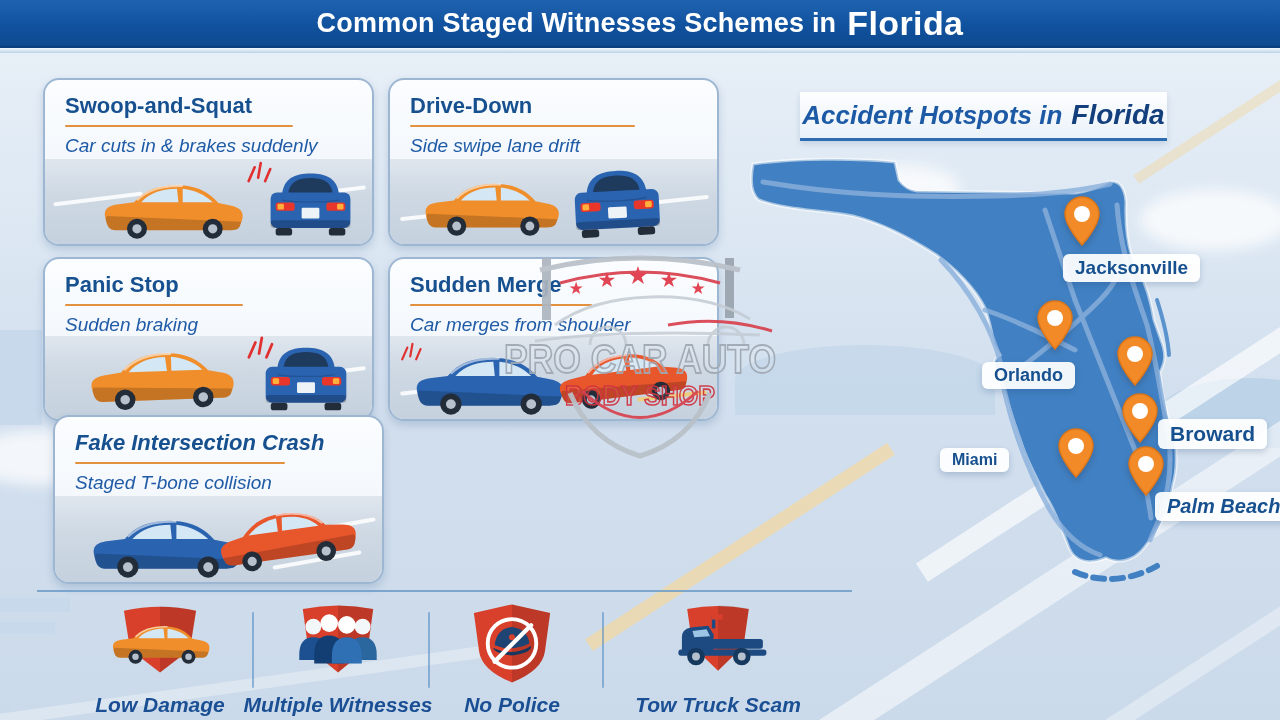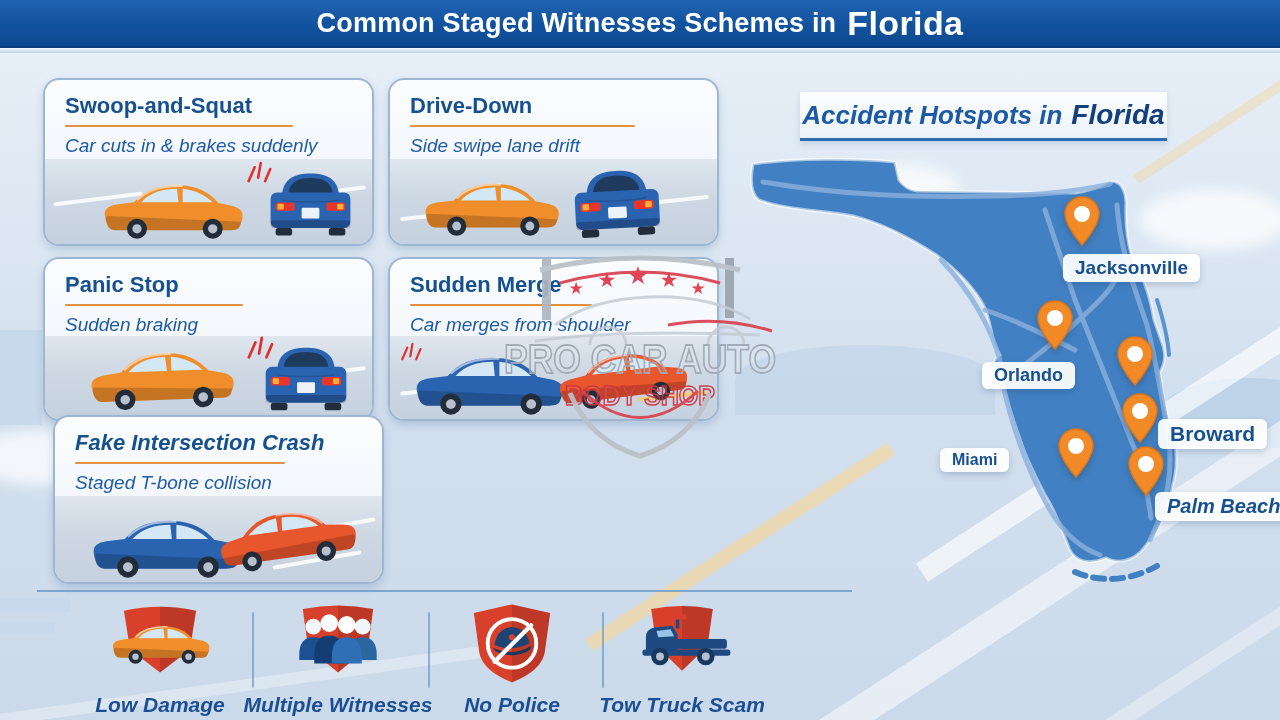--- a/index.html
+++ b/index.html
@@ -345,21 +345,21 @@
           <path d="M40,49 Q42,30 60,28 Q78,30 80,47 Q60,57 40,49 Z" fill="#1d4473"></path>
           <path d="M38,52 Q60,63 82,50 Q83,58 60,61 Q40,59 38,52 Z" fill="#16385f"></path>
           <circle cx="60" cy="40" r="3.5" fill="#d8402c"></circle>
         </g>
         <line x1="40" y1="68" x2="82" y2="26" stroke="#ffffff" stroke-width="5" stroke-linecap="round"></line>
       </svg>
     </div>
     <div class="lbl">No Police</div>
   </div>
 
-  <div class="indicator" style="left:682px;">
+  <div class="indicator" style="left:718px;">
     <div class="ic">
       <svg width="130" height="88" viewBox="0 0 130 100">
         <path d="M30,8 Q65,1 100,8 L94,50 L65,78 L36,50 Z" fill="#d8402c"></path>
         <path d="M65,4 Q83,4 100,8 L94,50 L65,78 Z" fill="rgba(0,0,0,.12)"></path>
         <g fill="#1d4a80">
           <rect x="58" y="16" width="4" height="14"></rect>
             <rect x="58" y="14" width="12" height="6" fill="#d8402c"></rect>
           <path d="M24,58 L24,40 Q24,31 34,29 L54,27 L60,37 L60,58 Z"></path>
           <polygon points="36,33 52,31 56,39 38,40" fill="#9cc4e4"></polygon>
           <rect x="58" y="42" width="58" height="11" rx="3"></rect>

